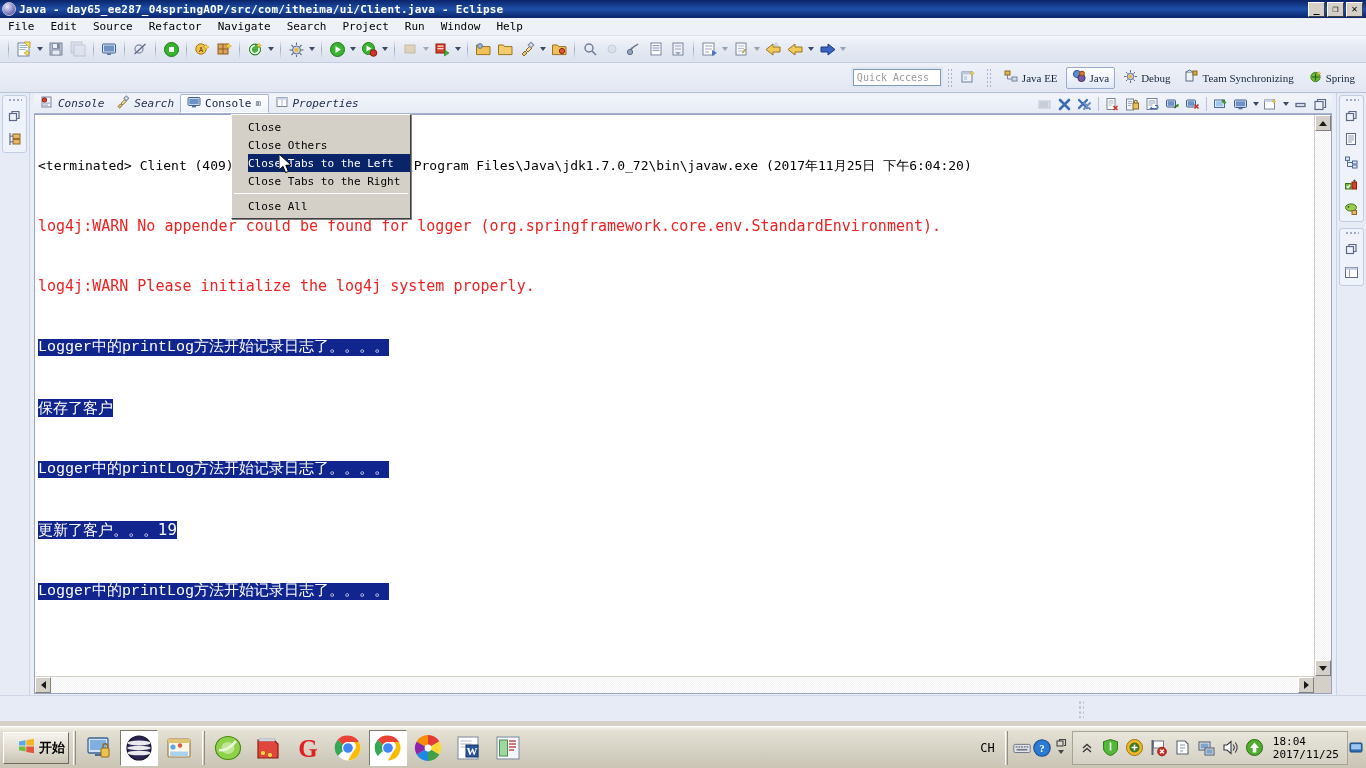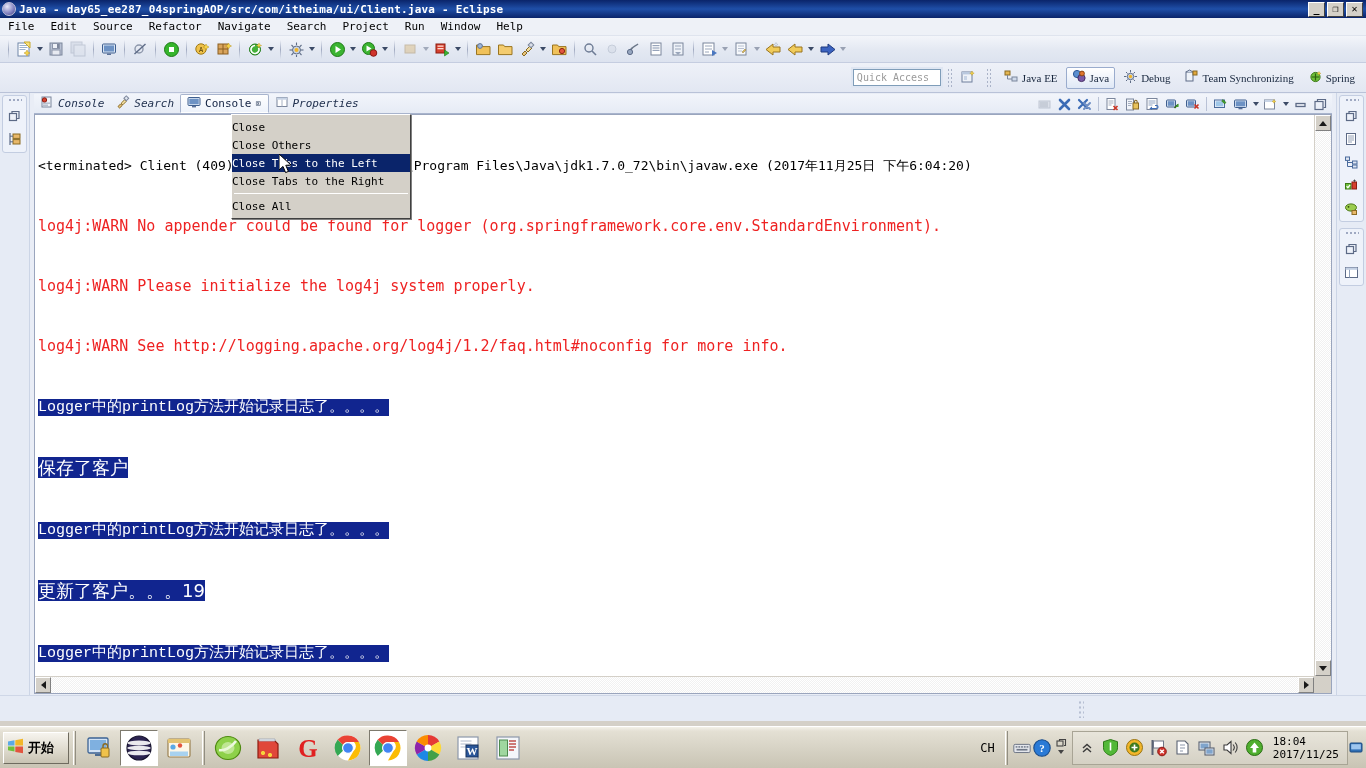--- a/index.html
+++ b/index.html
@@ -168,21 +168,21 @@
   .console-text {
     position: absolute; left: 3px; top: 1px; right: 18px; bottom: 18px;
     font-family: "DejaVu Sans Mono", monospace;
     font-size: 14px; line-height: 20px;
     white-space: pre; color: #000;
   }
   .cl-head { color: #000; font-size: 13px; }
   .cl-warn { color: #ee2222; font-size: 15px; }
   .cl-hl { background: #11258f; color: #ffffff; font-size: 15px;
            font-family: Liberation Mono, monospace; }
-  .cl-hl-small { background: #11258f; color: #ffffff; font-size: 18px;
+  .cl-hl-small { background: #11258f; color: #ffffff; font-size: 15px;
            font-family: "DejaVu Sans", sans-serif; }
 
   
   .sb-v {
     position: absolute; right: 0; top: 0; width: 17px; bottom: 17px;
     background: repeating-conic-gradient(#f1f1f1 0% 25%, #ffffff 0% 50%) 0 0/2px 2px;
     border-left: 1px solid #d4d0c8;
   }
   .sb-h {
     position: absolute; left: 0; bottom: 0; height: 17px; right: 17px;
@@ -219,39 +219,40 @@
     border: 1px solid #ffffff;
     border-right-color: #404040; border-bottom-color: #404040;
     box-shadow: 1px 1px 0 #808080;
     padding: 3px 0;
     z-index: 50;
   }
   .ctx-item {
     height: 18px; display: flex; align-items: center;
     font-family: "DejaVu Sans Mono", monospace; font-size: 11px; color: #000;
     white-space: nowrap;
+    margin-left: 16px;
   }
   .ctx-item.selected { background: #0a246a; color: #ffffff; }
   .ctx-sep { height: 1px; margin: 3px 2px; background: #808080; border-bottom: 1px solid #ffffff; }
 
   
   .cursor { position: absolute; left: 279px; top: 154px; z-index: 60; pointer-events: none; }
 
   
   .taskbar {
     position: absolute; left: 0; bottom: 0; width: 1366px; height: 42px;
     background: linear-gradient(180deg,#f4f2ea 0%,#e4e0d4 10%,#d6d2c4 55%,#c9c4b4 100%);
     border-top: 1px solid #ffffff;
     display: flex; align-items: center;
   }
   .start-btn {
     margin-left: 3px; height: 32px; width: 66px;
     background: linear-gradient(180deg,#f6f4ee,#ddd9cc 60%,#c8c3b3);
     border: 1px solid #ffffff; border-right-color: #6f6b5f; border-bottom-color: #6f6b5f;
-    display: flex; align-items: center; gap: 3px; padding-left: 1px;
+    display: flex; align-items: center; gap: 3px; padding-left: 12px;
   }
   .start-label { font-family: "DejaVu Sans", sans-serif; font-size: 13px; color: #000; font-weight: bold; }
   .tb-sep-v { width: 3px; height: 34px; margin: 0 4px;
     border-left: 1px solid #ffffff; border-right: 1px solid #918d81; }
   .qlaunch, .tasks { display: flex; align-items: center; gap: 2px; }
   .app-btn {
     width: 38px; height: 36px; display: flex; align-items: center; justify-content: center;
   }
   .app-btn.pressed {
     background: #ffffff;
@@ -764,21 +765,20 @@
             </svg>
           </div>
         </div>
       </div>
 
       <div class="console-body">
         <div class="console-text">
           <div class="cl-head">&lt;terminated&gt; Client (409) [Java Application] C:\Program Files\Java\jdk1.7.0_72\bin\javaw.exe (2017年11月25日 下午6:04:20)</div>
           <div><span class="cl-warn">log4j:WARN No appender could be found for logger (org.springframework.core.env.StandardEnvironment).</span></div>
           <div><span class="cl-warn">log4j:WARN Please initialize the log4j system properly.</span></div>
-          <div><span class="cl-warn">log4j:WARN See http://logging.apache.org/log4j/1.2/faq.html#noconfig for more info.</span></div>
           <div><span class="cl-hl">Logger中的printLog方法开始记录日志了。。。。</span></div>
           <div><span class="cl-hl-small">保存了客户</span></div>
           <div><span class="cl-hl">Logger中的printLog方法开始记录日志了。。。。</span></div>
           <div><span class="cl-hl-small">更新了客户。。。19</span></div>
           <div><span class="cl-hl">Logger中的printLog方法开始记录日志了。。。。</span></div>
           
         </div>
 
         <div class="sb-v">
           <div class="sb-btn" style="top:0;left:0;">

